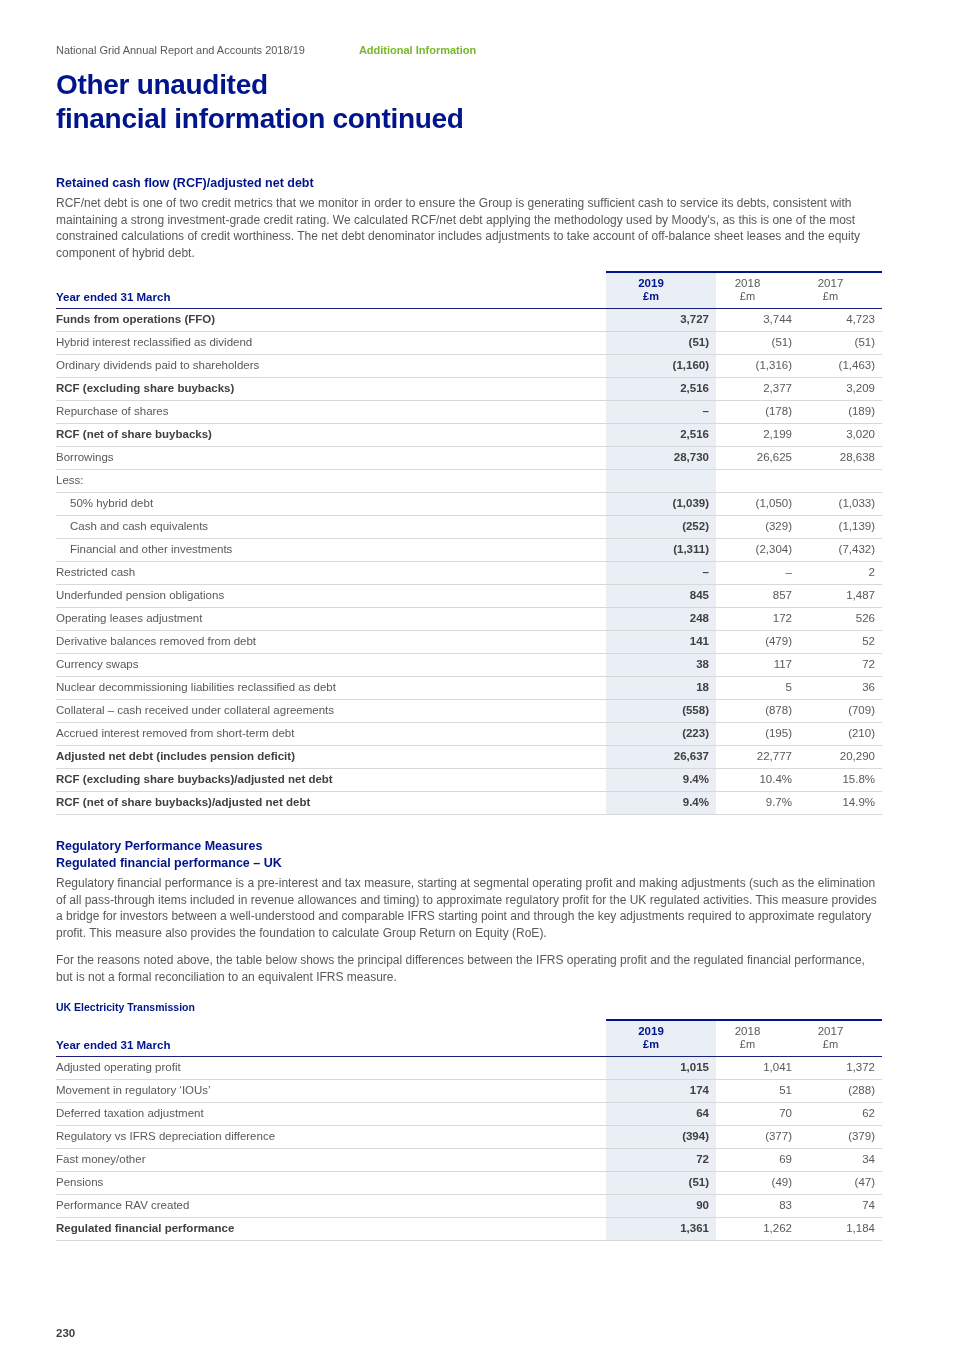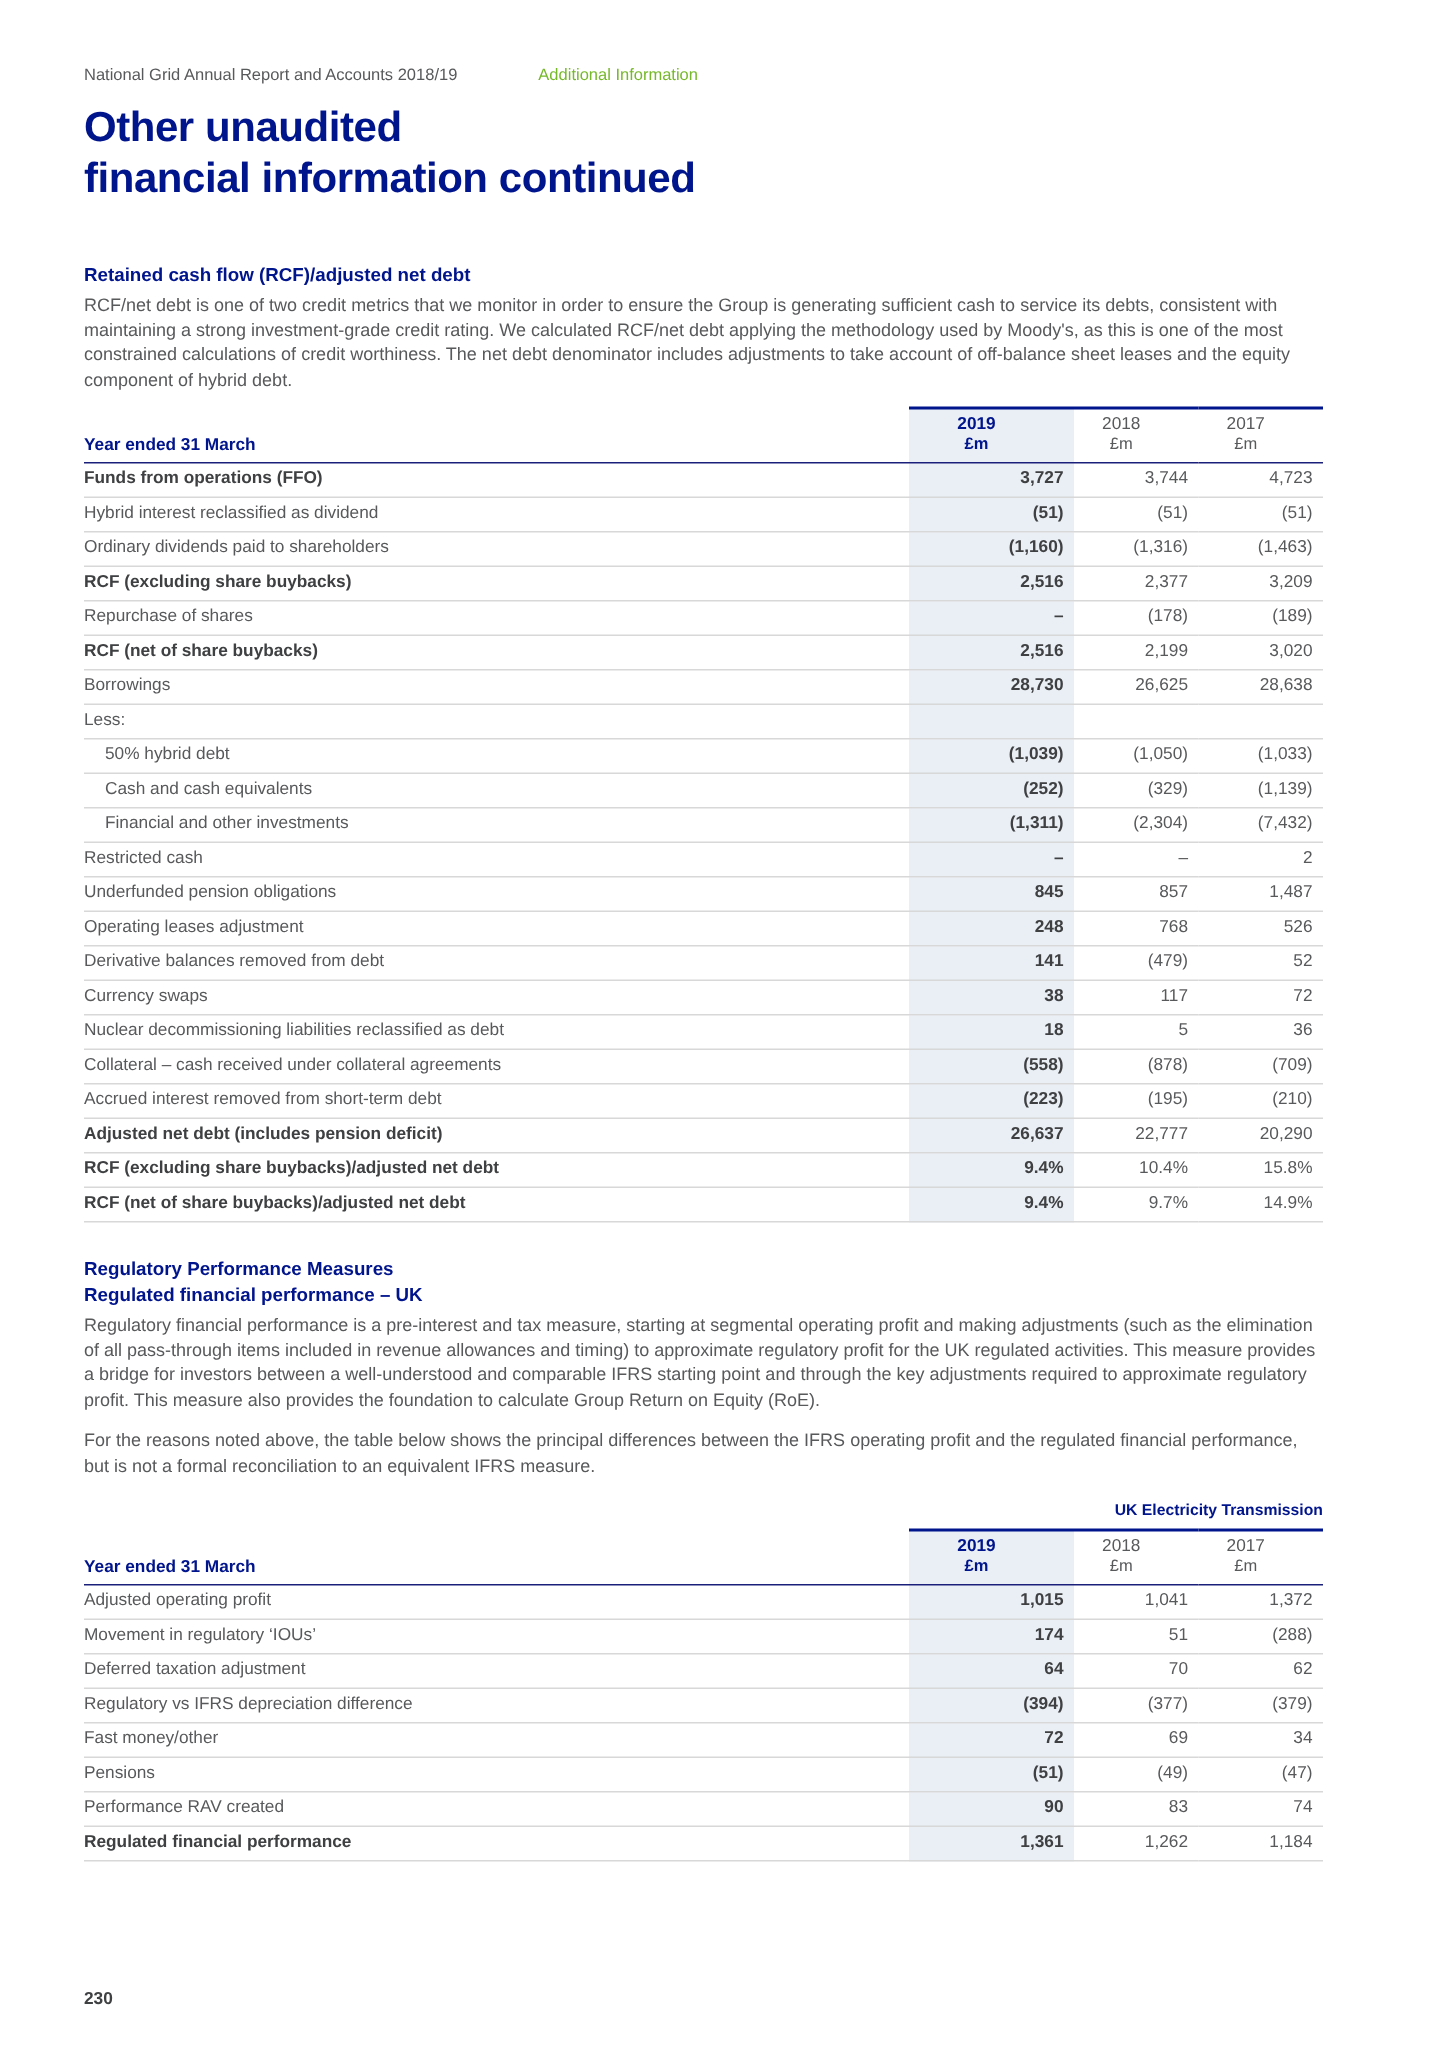--- a/index.html
+++ b/index.html
@@ -5,32 +5,32 @@
   :root{
     --blue:#00148c; --green:#76b82a; --body_text:#58595b; --shade:#e9eff5;
     --rule:#d8d8d8; --dark_rule:#1a1f7a; --bold_text:#3f4042;
   }
   *{margin:0;padding:0;box-sizing:border-box;}
   html,body{background:#ffffff;}
   body{font-family:"Liberation Sans","DejaVu Sans",sans-serif;color:var(--body_text);}
   .page{width:965px;height:1365px;position:relative;background:#fff;padding:44px 83px 0 56px;overflow:hidden;}
 
   .topbar{font-size:11px;color:var(--body_text);white-space:nowrap;}
-  .topbar .tag{color:var(--green);font-weight:normal;margin-left:54px;}
+  .topbar .tag{color:var(--green);font-weight:bold;margin-left:54px;}
 
   h1.page-title{margin-top:12px;font-size:28px;line-height:34px;letter-spacing:-0.3px;
     color:var(--blue);font-weight:bold;}
   h1.page-title .light{font-weight:bold;}
 
   h2.sec-head{margin-top:40px;font-size:12.5px;color:var(--blue);font-weight:bold;}
   h3.sub-head{margin-top:3px;font-size:12.5px;color:var(--blue);font-weight:bold;}
   p.body-text{margin-top:5px;font-size:12px;line-height:16.5px;color:var(--body_text);}
   p.body-text + p.body-text{margin-top:11px;}
 
-  .table-label{margin-top:16px;font-size:10.5px;font-weight:bold;color:var(--blue);text-align:right;}
+  .table-label{margin-top:16px;font-size:10.5px;font-weight:bold;color:var(--blue);}
 
   table.fin-table{width:100%;border-collapse:collapse;table-layout:fixed;margin-top:10px;
     font-size:11.5px;color:var(--body_text);}
   table.fin-table col.c-lbl{width:550px;}
   table.fin-table col.c-cur{width:110px;}
   table.fin-table col.c-yr{width:83px;}
 
   table.fin-table thead th{vertical-align:bottom;padding:4px 0 5px 0;
     border-bottom:1px solid var(--dark_rule);font-weight:normal;}
   table.fin-table thead th.lbl-h{text-align:left;color:var(--blue);font-weight:bold;font-size:11.5px;}
@@ -164,21 +164,21 @@
         </tr>
         <tr>
           <td class="lbl">Underfunded pension obligations</td>
           <td class="num cur">845</td>
           <td class="num">857</td>
           <td class="num">1,487</td>
         </tr>
         <tr>
           <td class="lbl">Operating leases adjustment</td>
           <td class="num cur">248</td>
-          <td class="num">768</td>
+          <td class="num">172</td>
           <td class="num">526</td>
         </tr>
         <tr>
           <td class="lbl">Derivative balances removed from debt</td>
           <td class="num cur">141</td>
           <td class="num">(479)</td>
           <td class="num">52</td>
         </tr>
         <tr>
           <td class="lbl">Currency swaps</td>

